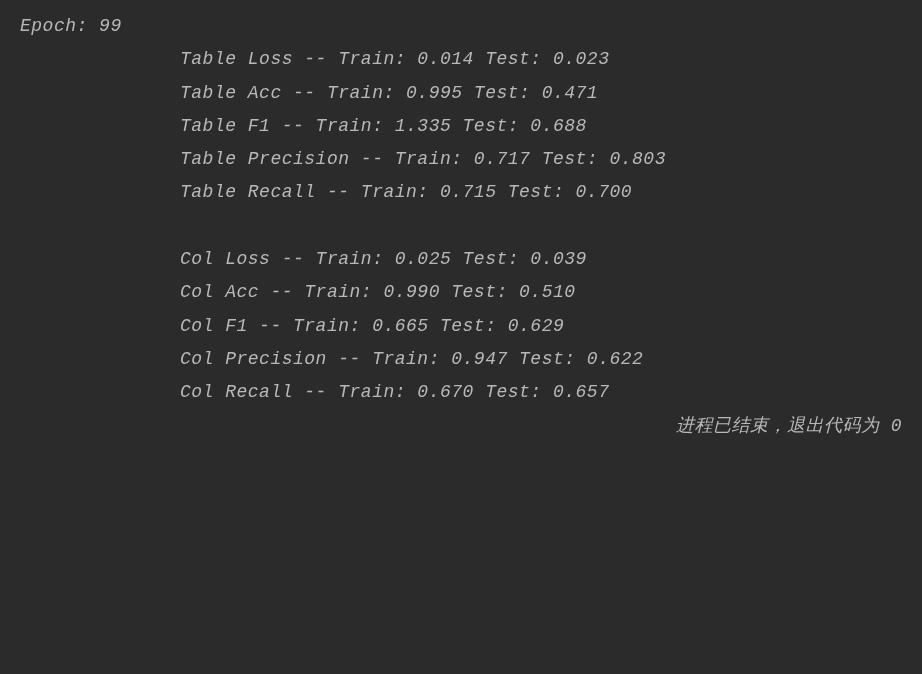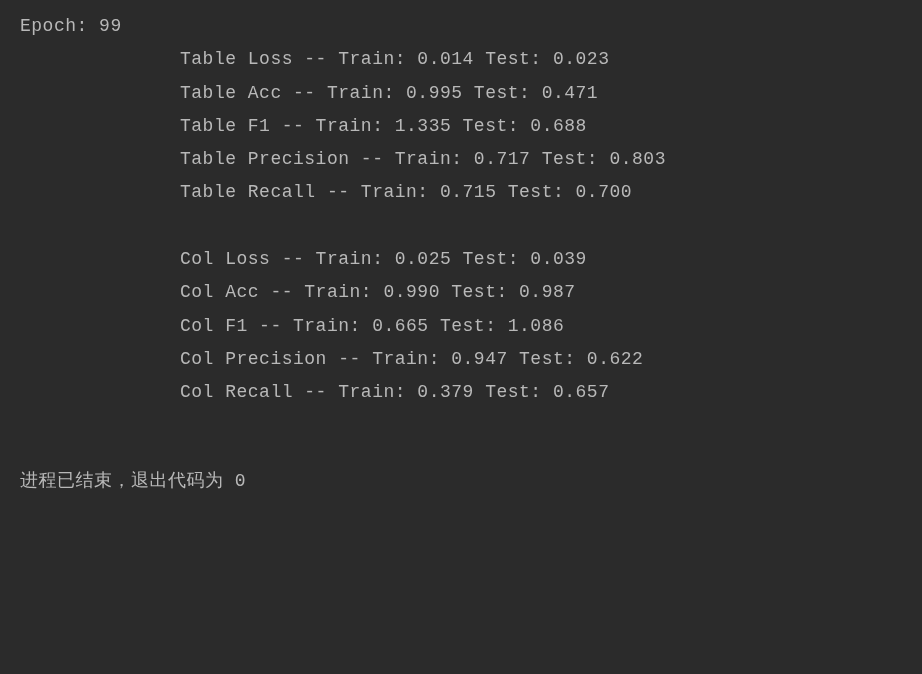--- a/index.html
+++ b/index.html
@@ -1,18 +1,19 @@
 <!DOCTYPE html>
 <html><head>
   <meta charset="utf-8">
   <style>
     * {
       margin: 0;
       padding: 0;
       box-sizing: border-box;
+      font-style: italic;
     }
     body {
       background-color: #2b2b2b;
       color: #b8b8b8;
       font-family: 'Courier New', Consolas, Monaco, monospace;
       font-size: 18px;
       line-height: 1.85;
       padding: 10px 20px;
       width: 922px;
       height: 674px;
@@ -22,31 +23,31 @@
     .line {
       white-space: pre;
     }
     .indented {
       padding-left: 160px;
     }
     .blank {
       height: 1.85em;
     }
     .footer {
-      margin-top: 55px;
+      text-align: right;
     }
   </style>
 </head>
 <body>
 
 <div class="line">Epoch: 99</div>
 <div class="line indented">Table Loss -- Train: 0.014 Test: 0.023</div>
 <div class="line indented">Table Acc -- Train: 0.995 Test: 0.471</div>
 <div class="line indented">Table F1 -- Train: 1.335 Test: 0.688</div>
 <div class="line indented">Table Precision -- Train: 0.717 Test: 0.803</div>
 <div class="line indented">Table Recall -- Train: 0.715 Test: 0.700</div>
 <div class="blank"></div>
 <div class="line indented">Col Loss -- Train: 0.025 Test: 0.039</div>
-<div class="line indented">Col Acc -- Train: 0.990 Test: 0.987</div>
-<div class="line indented">Col F1 -- Train: 0.665 Test: 1.086</div>
+<div class="line indented">Col Acc -- Train: 0.990 Test: 0.510</div>
+<div class="line indented">Col F1 -- Train: 0.665 Test: 0.629</div>
 <div class="line indented">Col Precision -- Train: 0.947 Test: 0.622</div>
-<div class="line indented">Col Recall -- Train: 0.379 Test: 0.657</div>
+<div class="line indented">Col Recall -- Train: 0.670 Test: 0.657</div>
 <div class="line footer">进程已结束，退出代码为 0</div>
 
 </body></html>

